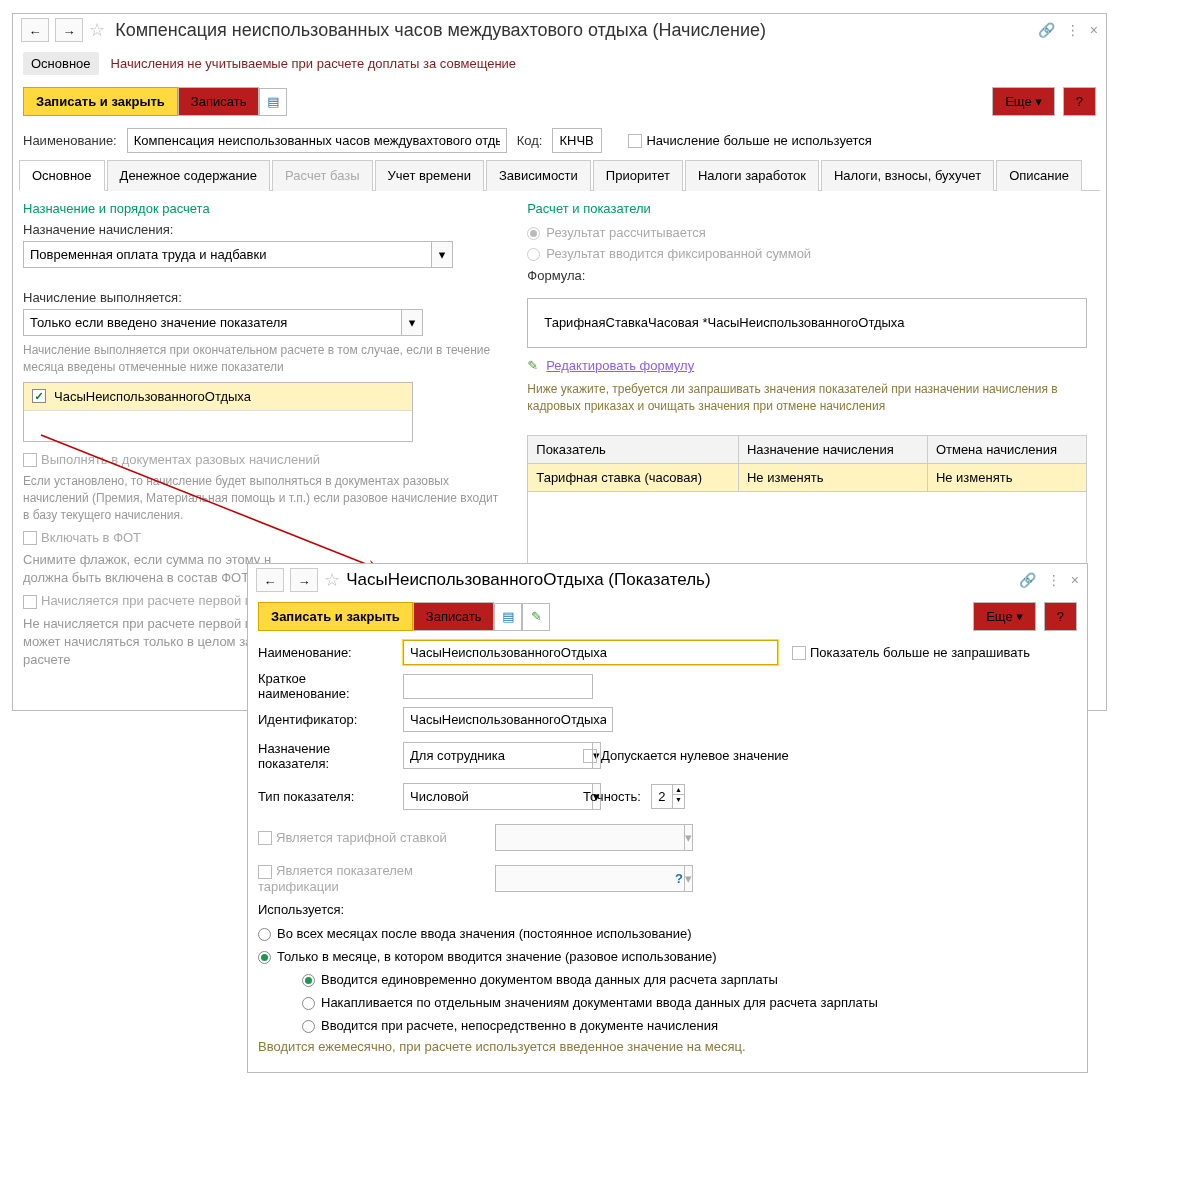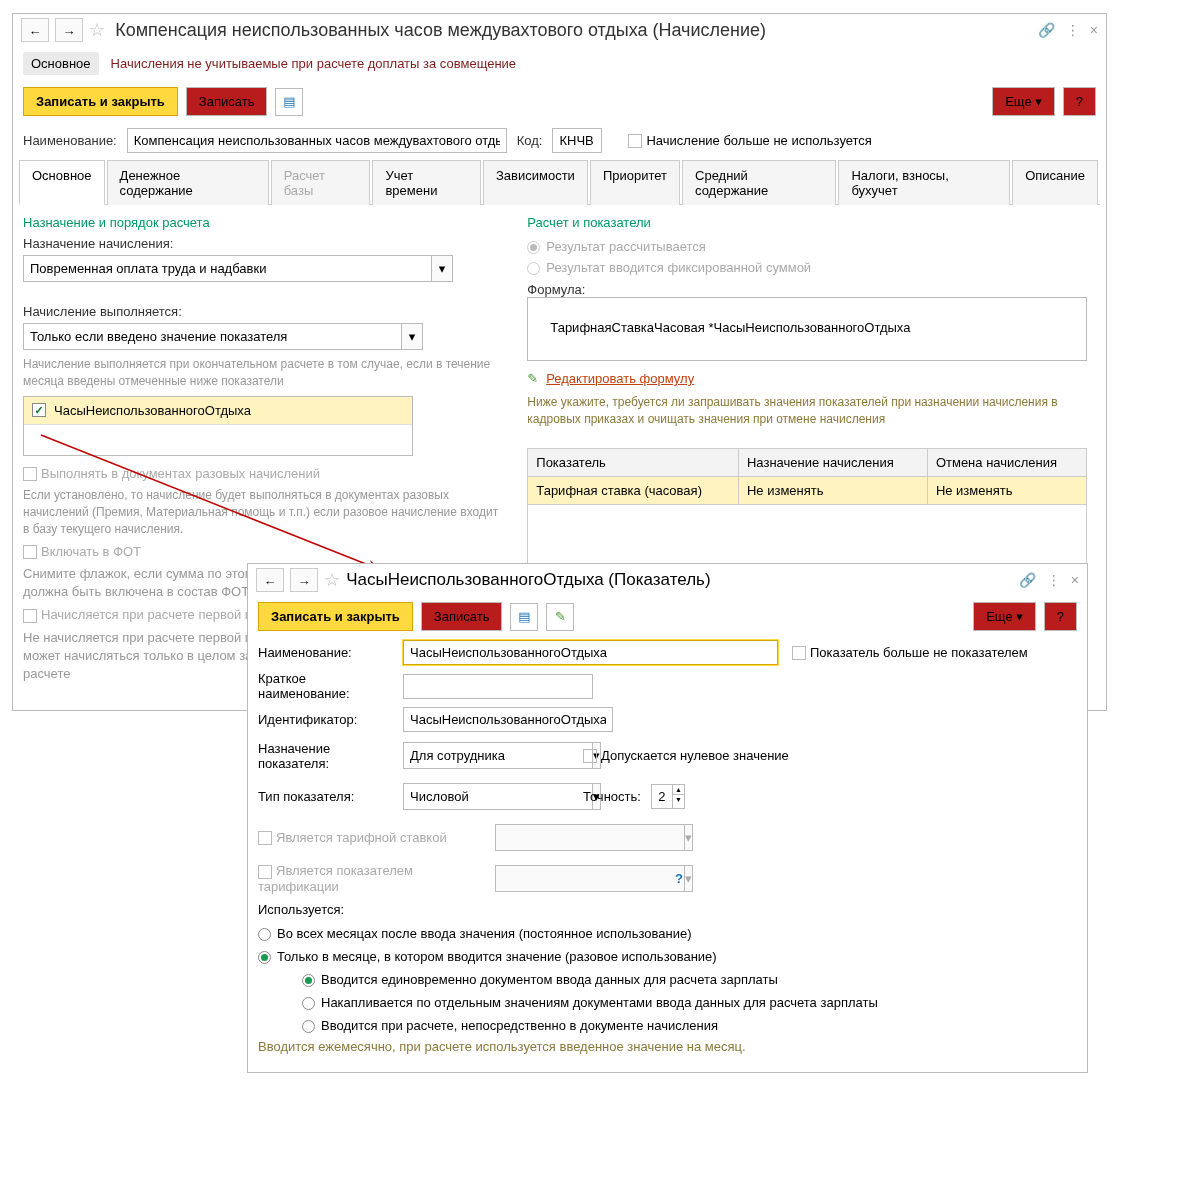--- a/index.html
+++ b/index.html
@@ -8,21 +8,21 @@
 .win1{left:12px;top:13px;width:1095px;height:698px}
 .titlebar{display:flex;align-items:center;padding:4px 8px;gap:6px}
 .nav-btn{width:28px;height:24px;border:1px solid #ccc;background:#fafafa;display:flex;align-items:center;justify-content:center;cursor:pointer}
 .star-icon{color:#bbb;font-size:18px}
 .title{font-size:18px;color:#333;margin-left:4px}
 .rt{margin-left:auto;display:flex;gap:10px;align-items:center;color:#999}
 .rt span{cursor:pointer;font-size:14px}
 .subnav{display:flex;gap:12px;padding:6px 10px}
 .subnav .act{background:#eaeaea;padding:4px 8px;border-radius:2px}
 .subnav .lnk{color:#7f1d1d;padding:4px 0;cursor:pointer}
-.toolbar{display:flex;align-items:center;gap:8px;padding:6px 10px}
+.toolbar{display:flex;align-items:center;gap:0;padding:6px 10px}
 .btn-yellow{background:#ffd93d;border:1px solid #d4a800;padding:6px 12px;cursor:pointer;font-weight:bold}
 .btn{background:#b91c1c;border:1px solid #bbb;padding:6px 12px;cursor:pointer}
 .btn-icon{width:28px;height:28px;border:1px solid #bbb;background:#fff;display:flex;align-items:center;justify-content:center;cursor:pointer}
 .icon-list{color:#1a73b5}
 .fields{display:flex;align-items:center;gap:10px;padding:6px 10px}
 .lbl{color:#333}
 .inp{border:1px solid #bbb;padding:4px 6px;background:#fff}
 .chk{width:14px;height:14px;border:1px solid #bbb;display:inline-block;vertical-align:middle;margin-right:4px}
 .tabs{display:flex;border-bottom:1px solid #ccc;margin:0 6px}
 .tab{padding:7px 12px;border:1px solid #ccc;border-bottom:none;margin-right:2px;background:#f5f5f5;cursor:pointer;position:relative;top:1px}
@@ -37,22 +37,22 @@
 .sel input{flex:1;border:1px solid #bbb;border-right:none;padding:5px 6px}
 .sel .dd{width:22px;border:1px solid #bbb;background:#fafafa;display:flex;align-items:center;justify-content:center;cursor:pointer}
 .listbox{border:1px solid #bbb;width:390px;height:60px;margin-top:4px}
 .listrow{background:#fff3c0;border-bottom:1px solid #ddd;padding:6px 8px;display:flex;align-items:center;gap:8px}
 .chk2{width:14px;height:14px;border:1px solid #888;background:#fff;display:inline-flex;align-items:center;justify-content:center;color:#0a7d2e;font-weight:bold;font-size:11px}
 .diss{color:#aaa}
 .radio{width:13px;height:13px;border:1px solid #888;border-radius:50%;display:inline-block;vertical-align:middle;margin-right:6px;position:relative}
 .radio.on::after{content:"";position:absolute;left:2px;top:2px;width:7px;height:7px;background:#333;border-radius:50%}
 .radio.dis{border-color:#ccc}
 .radio.dis.on::after{background:#bbb}
-.txtarea{border:1px solid #bbb;padding:22px;width:560px;height:64px;margin-top:0}
-.editlink{color:#c2410c;text-decoration:underline;cursor:pointer;margin-left:6px}
+.txtarea{border:1px solid #bbb;padding:16px;width:560px;height:50px;margin-top:15px}
+.editlink{color:#8b5cf6;text-decoration:underline;cursor:pointer;margin-left:6px}
 .pencil{color:#4a9b3a;margin-right:2px}
 .olive{color:#8b7a3a;font-size:12px;line-height:1.4;margin:8px 0}
 table.grid{border-collapse:collapse;width:560px;margin-top:20px}
 table.grid th,table.grid td{border:1px solid #ccc;padding:6px 8px;text-align:left;font-weight:normal}
 table.grid th{background:#f3f3f3}
 .rowy{background:#fff3c0}
 .gridbody{border:1px solid #ccc;border-top:none;height:90px;width:560px}
 .win2{left:247px;top:563px;width:841px;height:510px;z-index:10}
 .arrow{position:absolute;z-index:5}
 .infoblock{color:#8b7a3a;padding:6px 10px;line-height:1.3}
@@ -103,21 +103,21 @@
     <input class="inp" style="width: 50px;" value="КНЧВ">
     <span style="margin-left:16px"><span class="chk"></span><span>Начисление больше не используется</span></span>
   </div>
   <div class="tabs">
     <div class="tab active">Основное</div>
     <div class="tab">Денежное содержание</div>
     <div class="tab dis">Расчет базы</div>
     <div class="tab">Учет времени</div>
     <div class="tab">Зависимости</div>
     <div class="tab">Приоритет</div>
-    <div class="tab">Средний содержание</div>
+    <div class="tab">Налоги заработок</div>
     <div class="tab">Налоги, взносы, бухучет</div>
     <div class="tab">Описание</div>
   </div>
   <div class="body2col">
     <div class="coll">
       <div class="gh">Назначение и порядок расчета</div>
       <div class="lbl">Назначение начисления:</div>
       <div class="sel" style="width:430px">
         <input value="Повременная оплата труда и надбавки" style="">
         <div class="dd">▾</div>
@@ -197,21 +197,21 @@
         <span style="color:#4a9b3a">✎</span>
       </div>
     <div style="margin-left:auto;display:flex;gap:8px">
       <button class="btn"><span>Еще</span> <span>▾</span></button>
       <button class="btn">?</button>
     </div>
   </div>
   <div class="formrow">
     <span class="flbl">Наименование:</span>
     <input class="inp inp-focus" style="width: 375px;" value="ЧасыНеиспользованногоОтдыха">
-    <span style="margin-left:4px"><span class="chk"></span><span>Показатель больше не показателем</span></span>
+    <span style="margin-left:4px"><span class="chk"></span><span>Показатель больше не запрашивать</span></span>
   </div>
   <div class="formrow">
     <span class="flbl">Краткое наименование:</span>
     <input class="inp" style="width: 190px;">
   </div>
   <div class="formrow">
     <span class="flbl">Идентификатор:</span>
     <input class="inp" style="width: 210px;" value="ЧасыНеиспользованногоОтдыха">
   </div>
   <div class="formrow">

